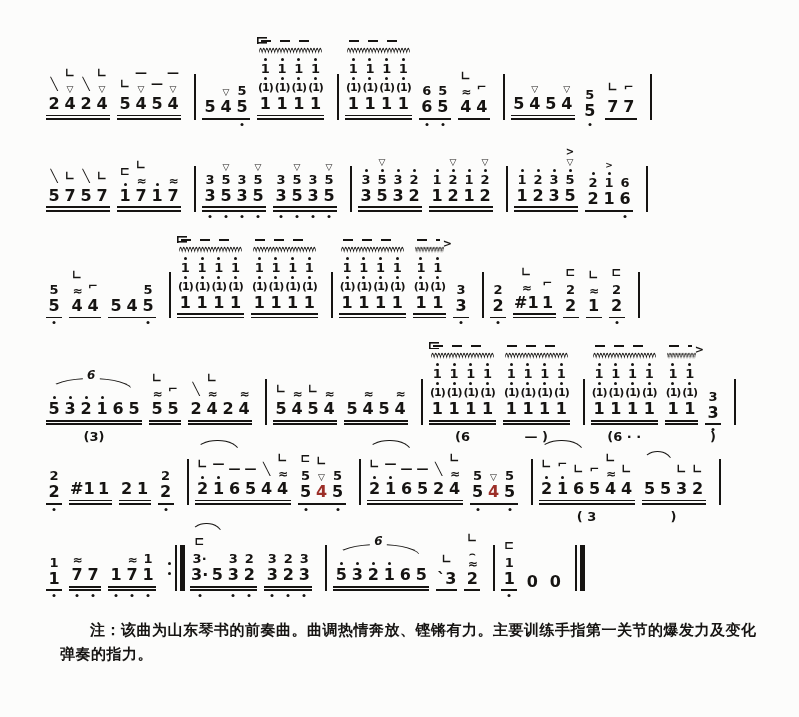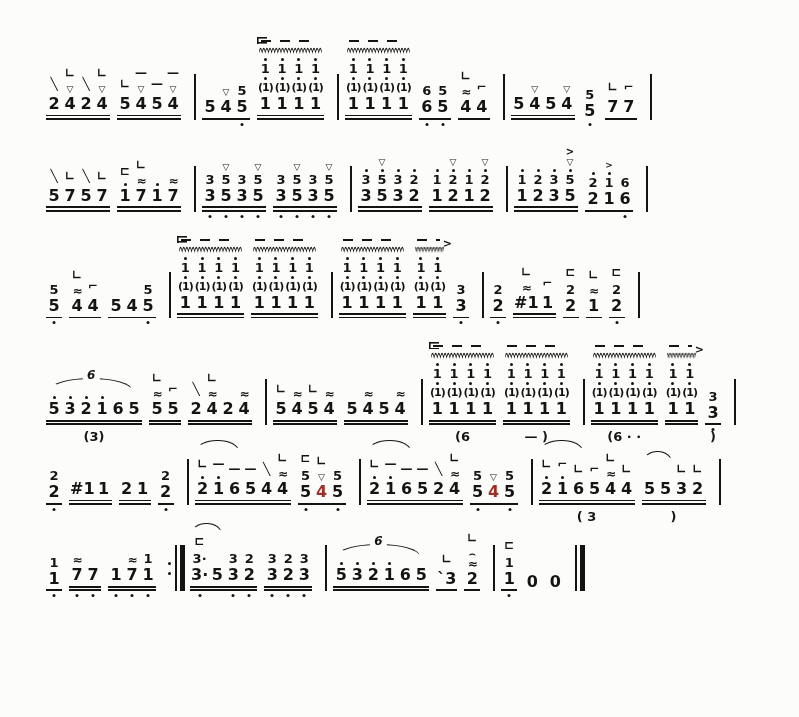--- a/index.html
+++ b/index.html
@@ -1631,13 +1631,14 @@
               <div class="n">0</div>
             </div>
           </div>
         </div>
         <div class="barwrap">
           <div class="thin"></div>
           <div class="thick"></div>
         </div>
       </div>
     </div>
+  <p class="note">注：该曲为山东琴书的前奏曲。曲调热情奔放、铿锵有力。主要训练手指第一关节的爆发力及变化弹奏的指力。</p>
 </div>
 
 </body></html>

